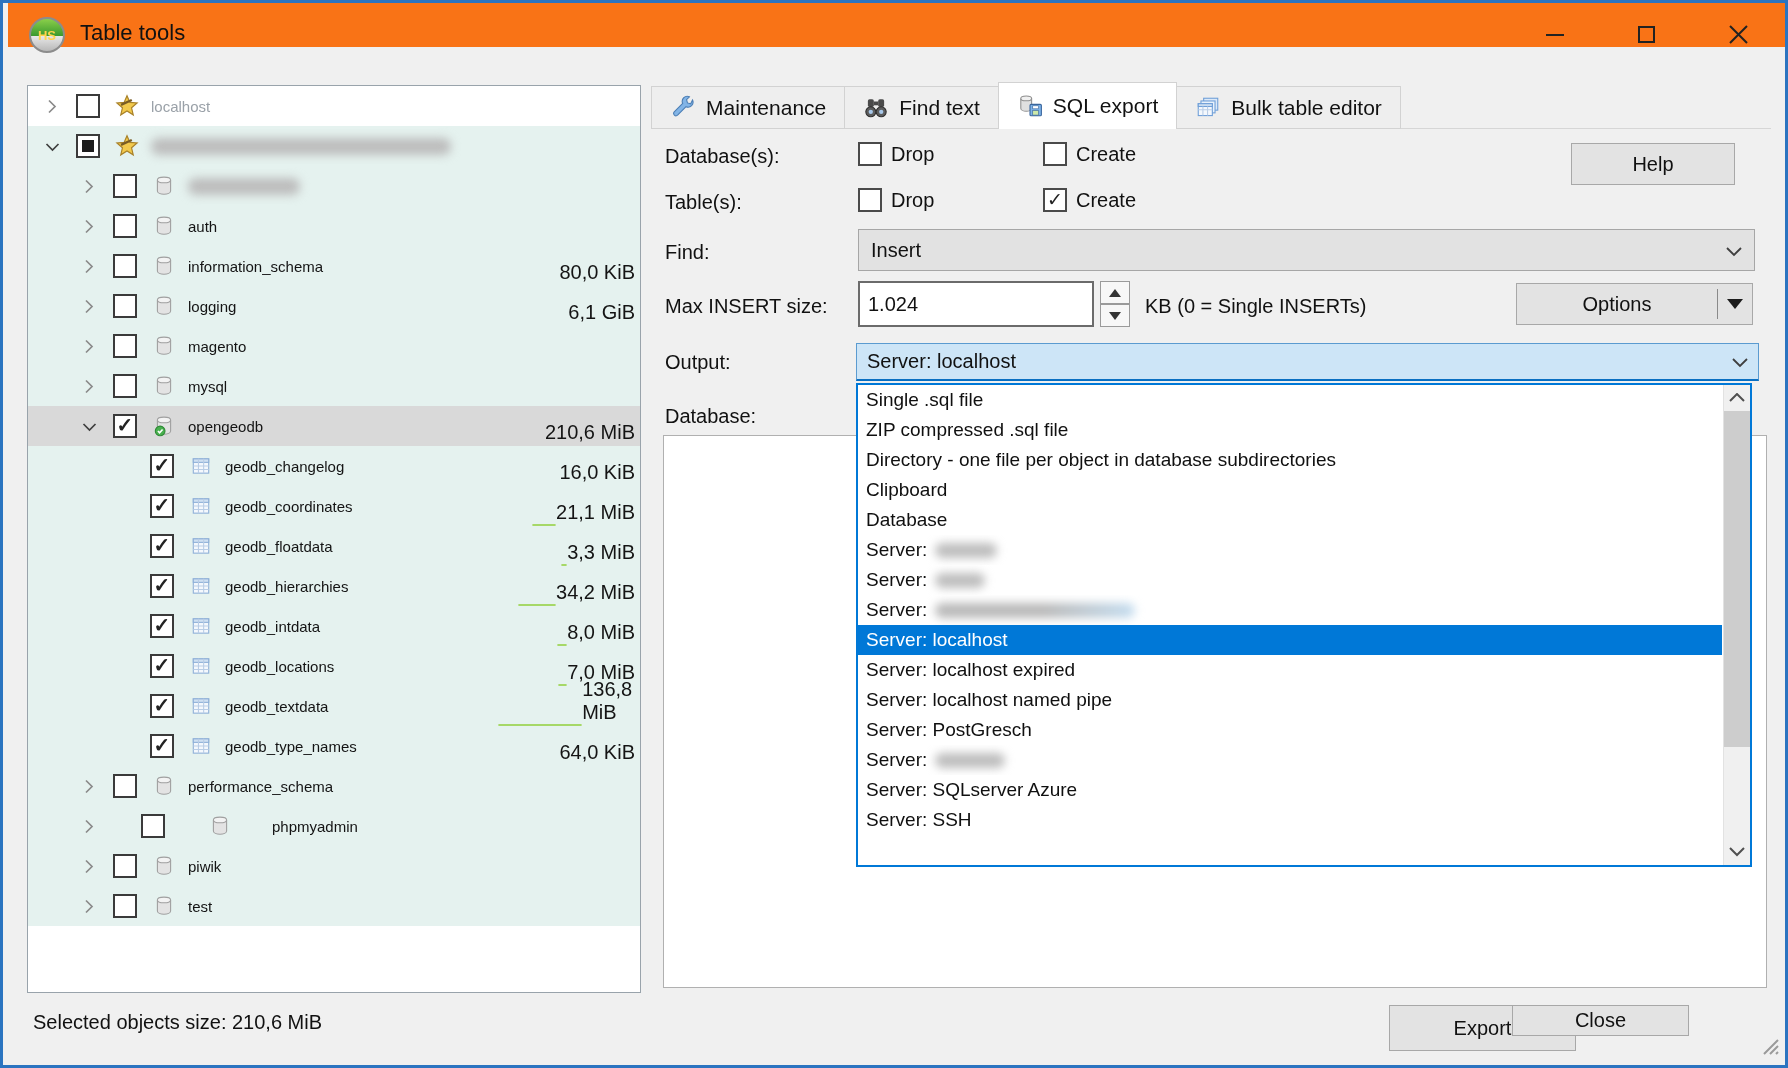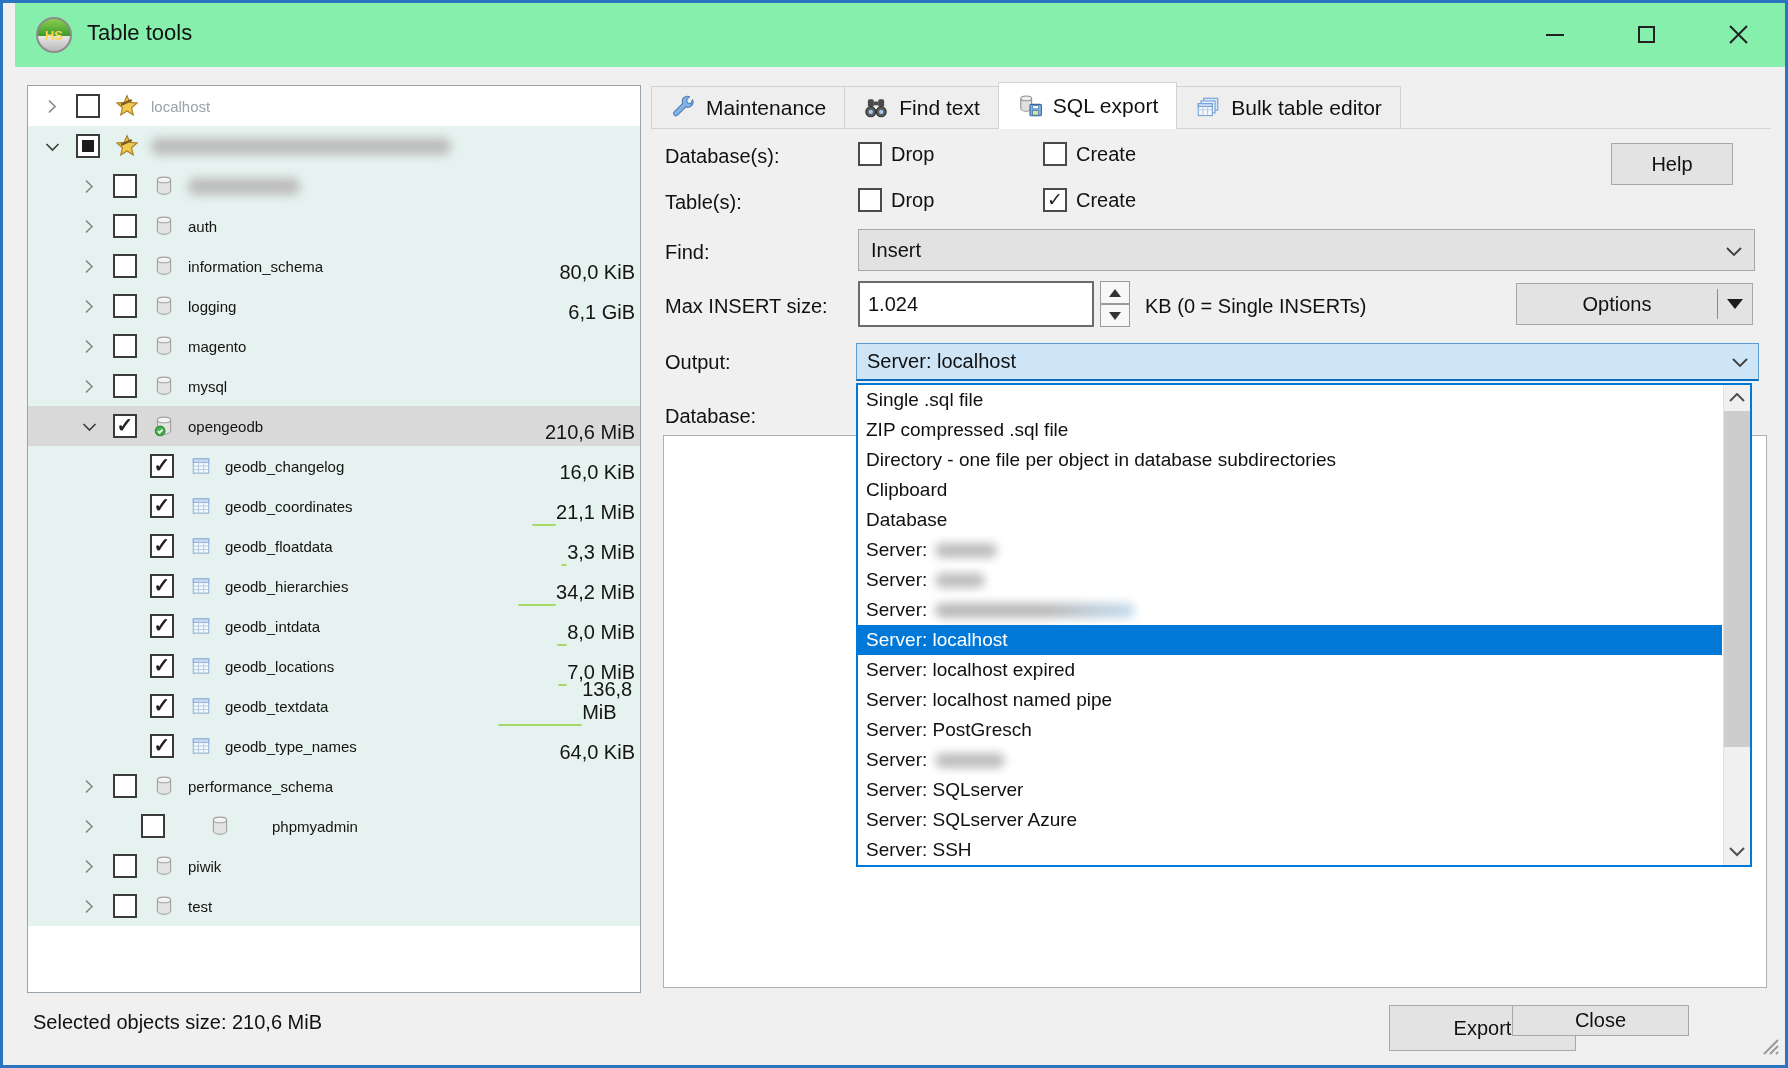--- a/index.html
+++ b/index.html
@@ -1,17 +1,17 @@
 <!DOCTYPE html>
 <html><head>
 <meta charset="utf-8">
 <style>
   html,body{margin:0;padding:0;background:#cfd8e2;font-family:"Liberation Sans",sans-serif;}
   .win{position:relative;width:1788px;height:1068px;box-sizing:border-box;border:3px solid #2b74c0;background:#f0f0f0;overflow:hidden;}
-  .titlebar{position:absolute;left:12px;top:0;right:0;height:64px;background:#86efac;}
+  .titlebar{position:absolute;left:5px;top:0;right:0;height:44px;background:#f97316;}
   .appicon{position:absolute;left:20px;top:13px;width:38px;height:38px;}
   .wtitle{position:absolute;left:72px;top:17px;font-size:22px;color:#111;}
   .wctrls{position:absolute;right:0;top:0;height:64px;display:flex;}
   .wc{width:92px;height:64px;display:flex;align-items:center;justify-content:center;}
   
   .tree{position:absolute;left:24px;top:82px;width:614px;height:908px;background:#fff;border:1px solid #99a3ab;box-sizing:border-box;overflow:hidden;}
   .trow{height:40px;display:flex;align-items:center;position:relative;box-sizing:border-box;}
   .trow.session{background:#e5f2ef;}
   .trow.selected{background:#d9d9d9;}
   .exp{width:34px;flex:none;display:flex;align-items:center;}
@@ -511,21 +511,21 @@
   <div class="page">
     <div class="flabel" style="left:14px;top:16px">Database(s):</div>
     <div class="fcbrow" style="left:207px;top:13px">
       <span class="fcb" id="cb-db-drop"></span>
       <span>Drop</span>
     </div>
     <div class="fcbrow" style="left:392px;top:13px">
       <span class="fcb" id="cb-db-create"></span>
       <span>Create</span>
     </div>
-    <button class="btn" style="position:absolute;left:960px;top:14px;width:122px;height:42px">Help</button>
+    <button class="btn" style="position:absolute;left:920px;top:14px;width:164px;height:42px">Help</button>
 
     <div class="flabel" style="left:14px;top:62px">Table(s):</div>
     <div class="fcbrow" style="left:207px;top:59px">
       <span class="fcb" id="cb-tbl-drop"></span>
       <span>Drop</span>
     </div>
     <div class="fcbrow" style="left:392px;top:59px">
       <span class="fcb checked" id="cb-tbl-create"></span>
       <span>Create</span>
     </div>
@@ -611,23 +611,20 @@
         <span>Server: localhost named pipe</span>
       </div>
       <div class="ditem">
         <span>Server: PostGresch</span>
       </div>
       <div class="ditem">
         <span>Server:</span>
         <span class="blurb" style="width: 70px;"></span>
       </div>
       <div class="ditem">
-        <span>Server: SQLserver</span>
-      </div>
-      <div class="ditem">
         <span>Server: SQLserver Azure</span>
       </div>
       <div class="ditem">
         <span>Server: SSH</span>
       </div>
       <div class="ddscroll">
       <div class="ddbtn" style="top:0">
         <svg width="16" height="10">
             <path d="M1 8 L8 1 L15 8" fill="none" stroke="#505050" stroke-width="2"></path>
           </svg>

